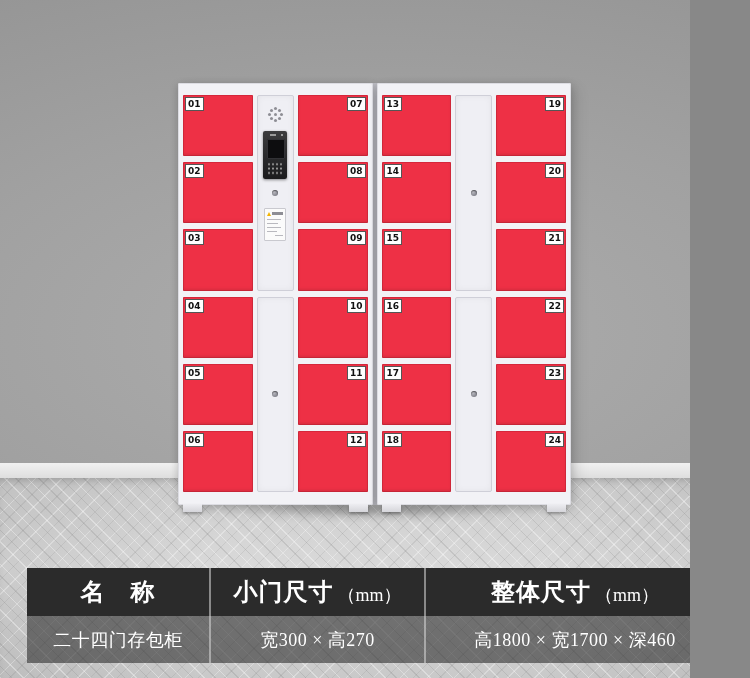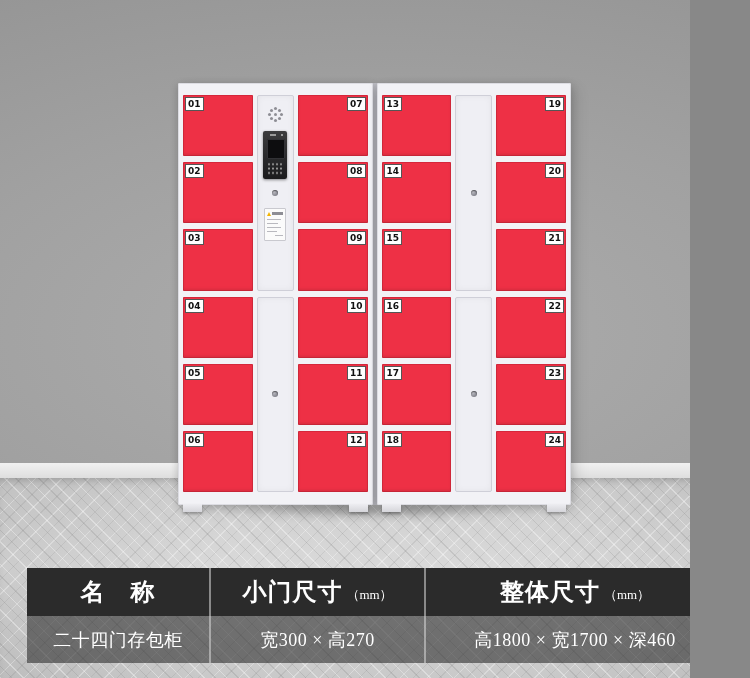--- a/index.html
+++ b/index.html
@@ -67,21 +67,21 @@
         background:linear-gradient(180deg,#ededf1,#d5d5da);box-shadow:0 2px 3px rgba(0,0,0,0.28);}
   .foot.l{left:5px;} .foot.r{right:5px;}
 
   
   .spec{position:absolute;left:27px;top:568px;width:697px;display:grid;
         grid-template-columns:182px 215px 300px;grid-template-rows:48px 47px;color:#fff;font-family:Liberation Serif, serif;}
   .cell{display:flex;align-items:center;justify-content:center;white-space:nowrap;}
   .cell.head{background:#2b2b2b;font-size:24px;font-weight:bold;letter-spacing:1px;}
   .cell.val{background:rgba(42,42,42,0.58);font-size:18px;font-weight:400;letter-spacing:0.5px;}
   .cell.c2,.cell.c3{border-left:2px solid rgba(216,216,216,0.55);}
-  .unit{font-size:13px;font-weight:normal;letter-spacing:0;margin-left:4px;padding-top:6px;}
+  .unit{font-size:18px;font-weight:normal;letter-spacing:0;margin-left:4px;padding-top:6px;}
 </style>
 </head>
 <body>
 
 <div class="scene">
   <div class="wall"></div>
   <div class="baseboard"></div>
   <div class="floor"></div>
   <div class="cab-shadow"></div>
 

